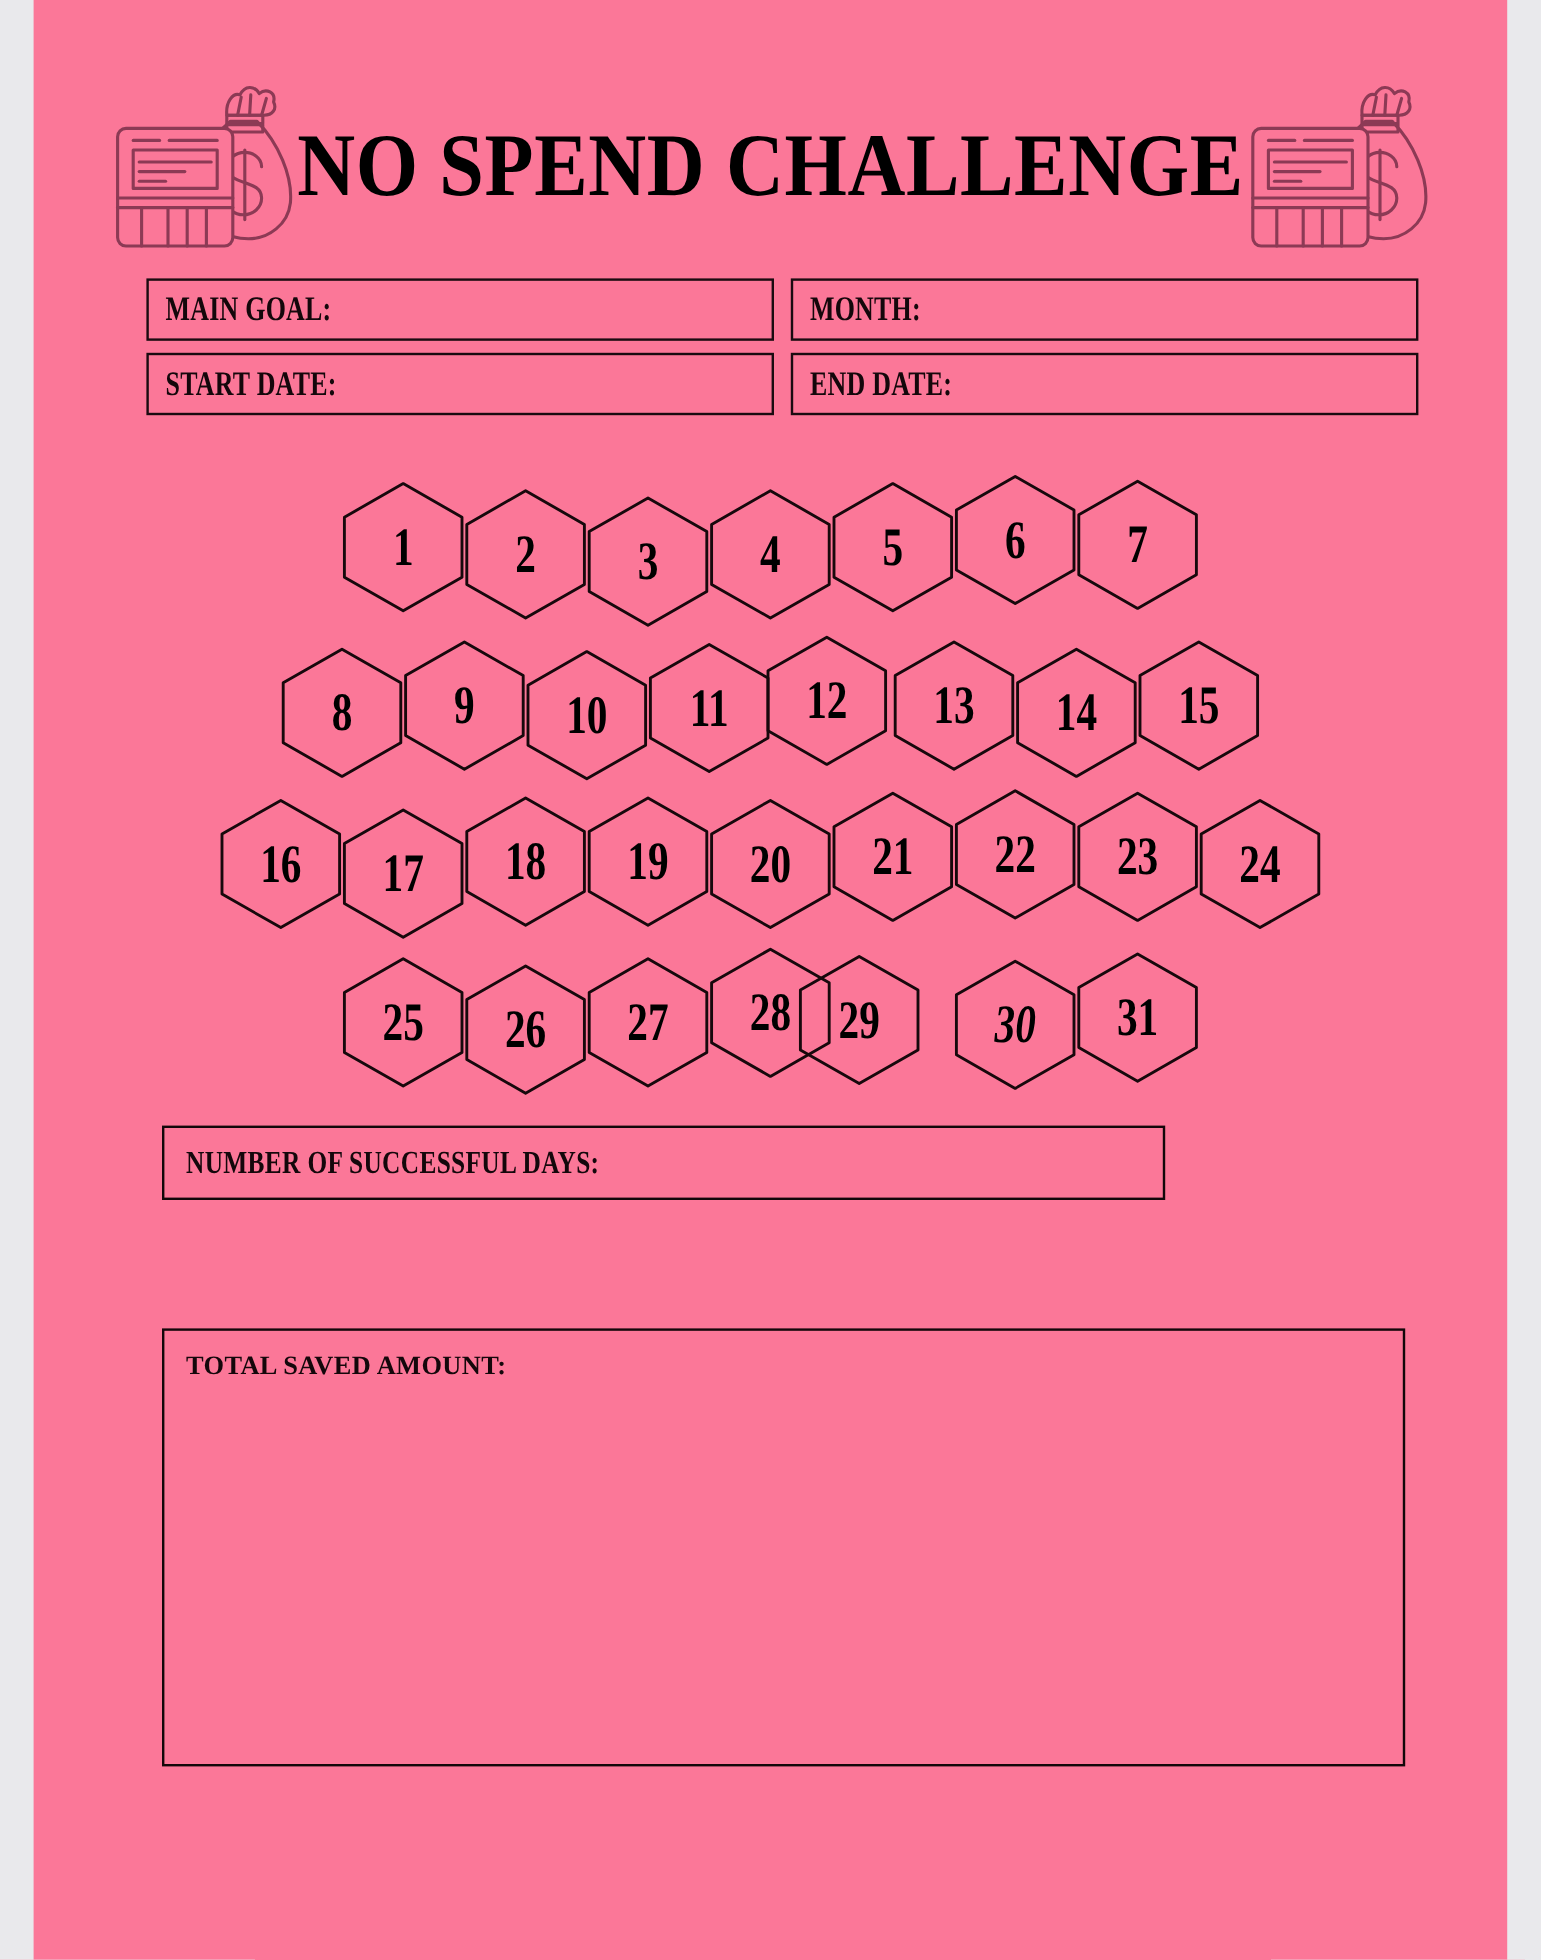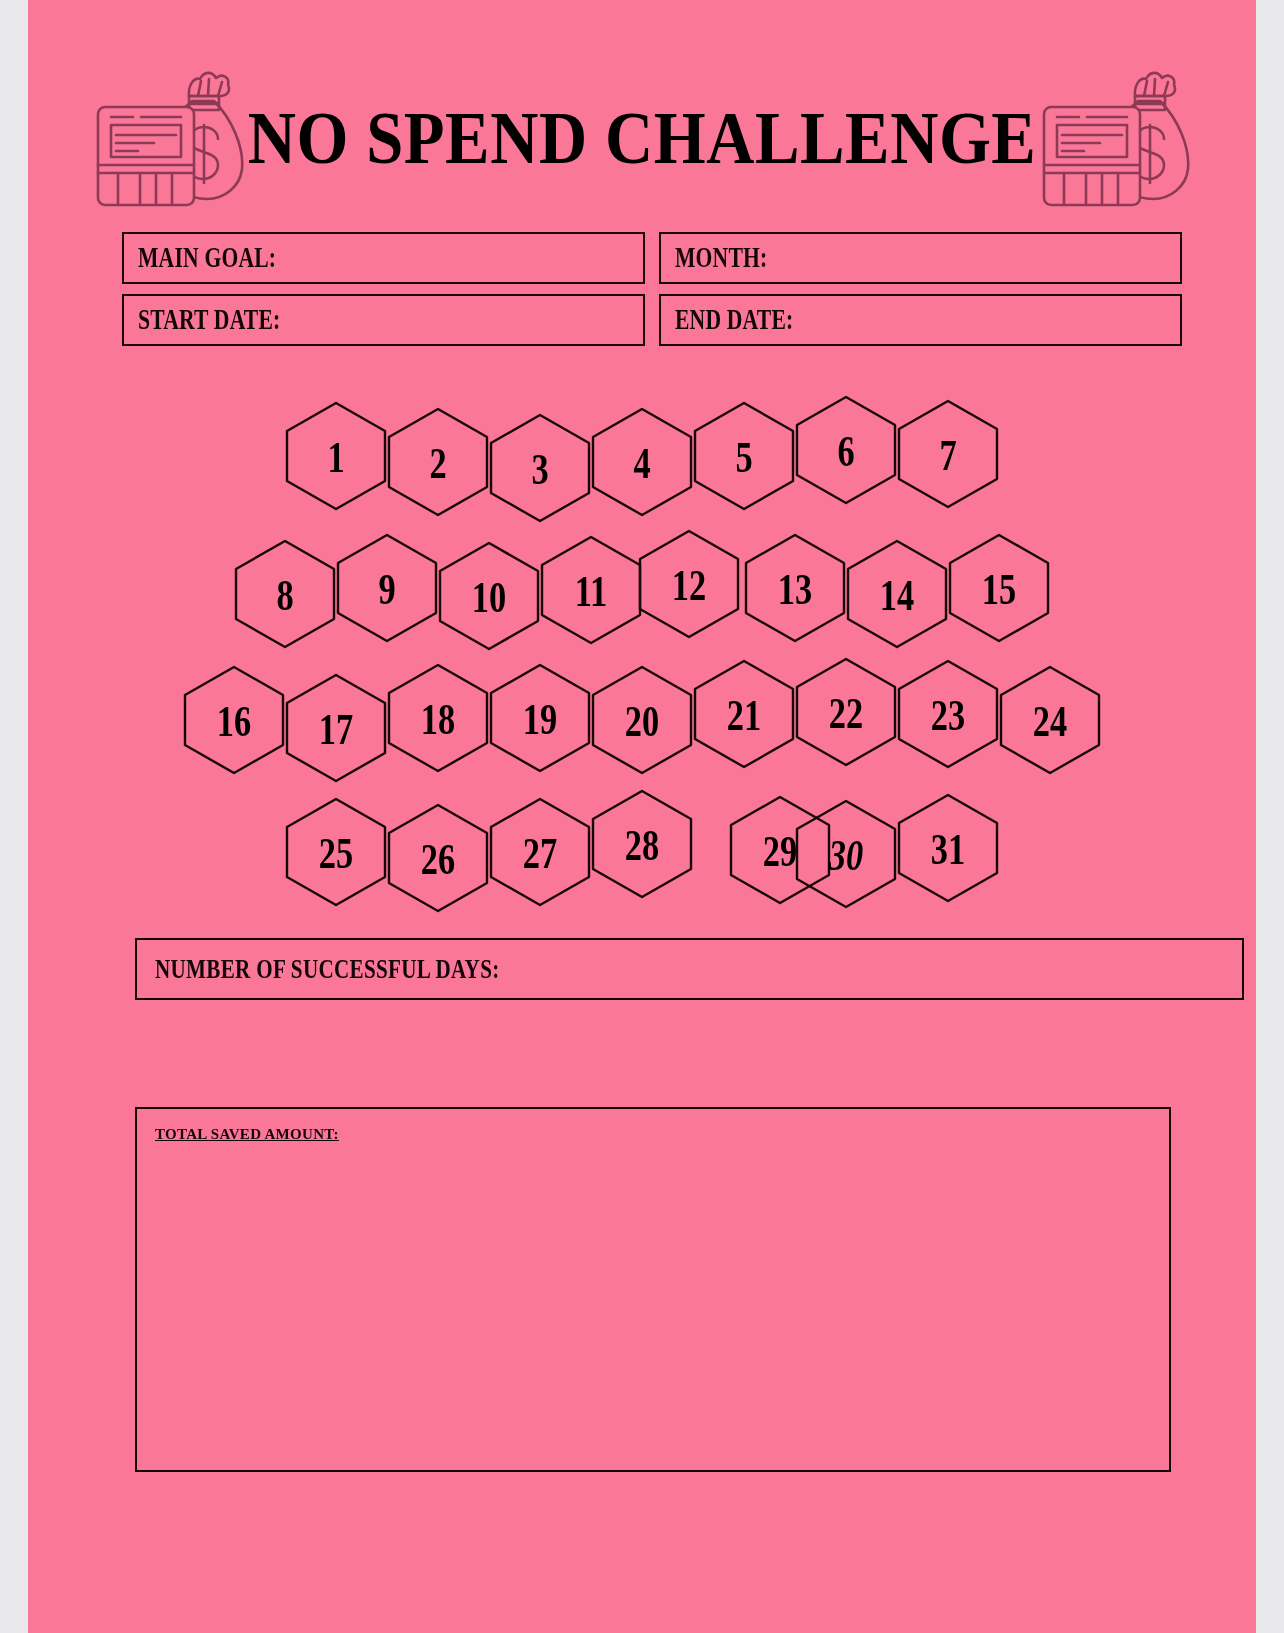--- a/index.html
+++ b/index.html
@@ -134,21 +134,21 @@
   
   .wide-box {
     position: absolute;
     border: 2.5px solid #120609;
     box-sizing: border-box;
     padding: 16px 0 0 18px;
   }
   #box-days {
     left: 107px;
     top: 938px;
-    width: 1109px;
+    width: 836px;
     height: 62px;
     display: flex;
     align-items: center;
     padding-top: 0;
   }
   #box-total {
     left: 107px;
     top: 1107px;
     width: 1036px;
     height: 365px;
@@ -156,21 +156,21 @@
   .box-label {
     font-family: "Liberation Serif", serif;
     font-weight: bold;
     font-size: 22px;
     color: #14070b;
     letter-spacing: 0.3px;
     transform: scaleY(1.22) scaleX(0.96);
     transform-origin: left center;
     white-space: nowrap;
   }
-  #box-total .box-label { font-size: 15px; text-decoration: underline; }
+  #box-total .box-label { font-size: 22px; }
 </style>
 </head>
 <body>
 
 <div id="page">
 
   <div id="header">
 
     <div class="money-icon">
       <svg viewBox="0 0 150 150" xmlns="http://www.w3.org/2000/svg">
@@ -439,21 +439,21 @@
             <polygon points="52,3 101,31 101,81 52,109 3,81 3,31" fill="none" stroke="#17080c" stroke-width="2.4" stroke-linejoin="round"></polygon>
           </svg>
           <div class="hex-num">27</div>
         </div>
         <div class="hex" style="left: 562px; top: -2px;">
           <svg viewBox="0 0 104 112" xmlns="http://www.w3.org/2000/svg">
             <polygon points="52,3 101,31 101,81 52,109 3,81 3,31" fill="none" stroke="#17080c" stroke-width="2.4" stroke-linejoin="round"></polygon>
           </svg>
           <div class="hex-num">28</div>
         </div>
-        <div class="hex" style="left: 700px; top: 4px;">
+        <div class="hex" style="left: 636px; top: 4px;">
           <svg viewBox="0 0 104 112" xmlns="http://www.w3.org/2000/svg">
             <polygon points="52,3 101,31 101,81 52,109 3,81 3,31" fill="none" stroke="#17080c" stroke-width="2.4" stroke-linejoin="round"></polygon>
           </svg>
           <div class="hex-num">29</div>
         </div>
         <div class="hex" style="left: 766px; top: 8px; font-style: italic;">
           <svg viewBox="0 0 104 112" xmlns="http://www.w3.org/2000/svg">
             <polygon points="52,3 101,31 101,81 52,109 3,81 3,31" fill="none" stroke="#17080c" stroke-width="2.4" stroke-linejoin="round"></polygon>
           </svg>
           <div class="hex-num">30</div>

